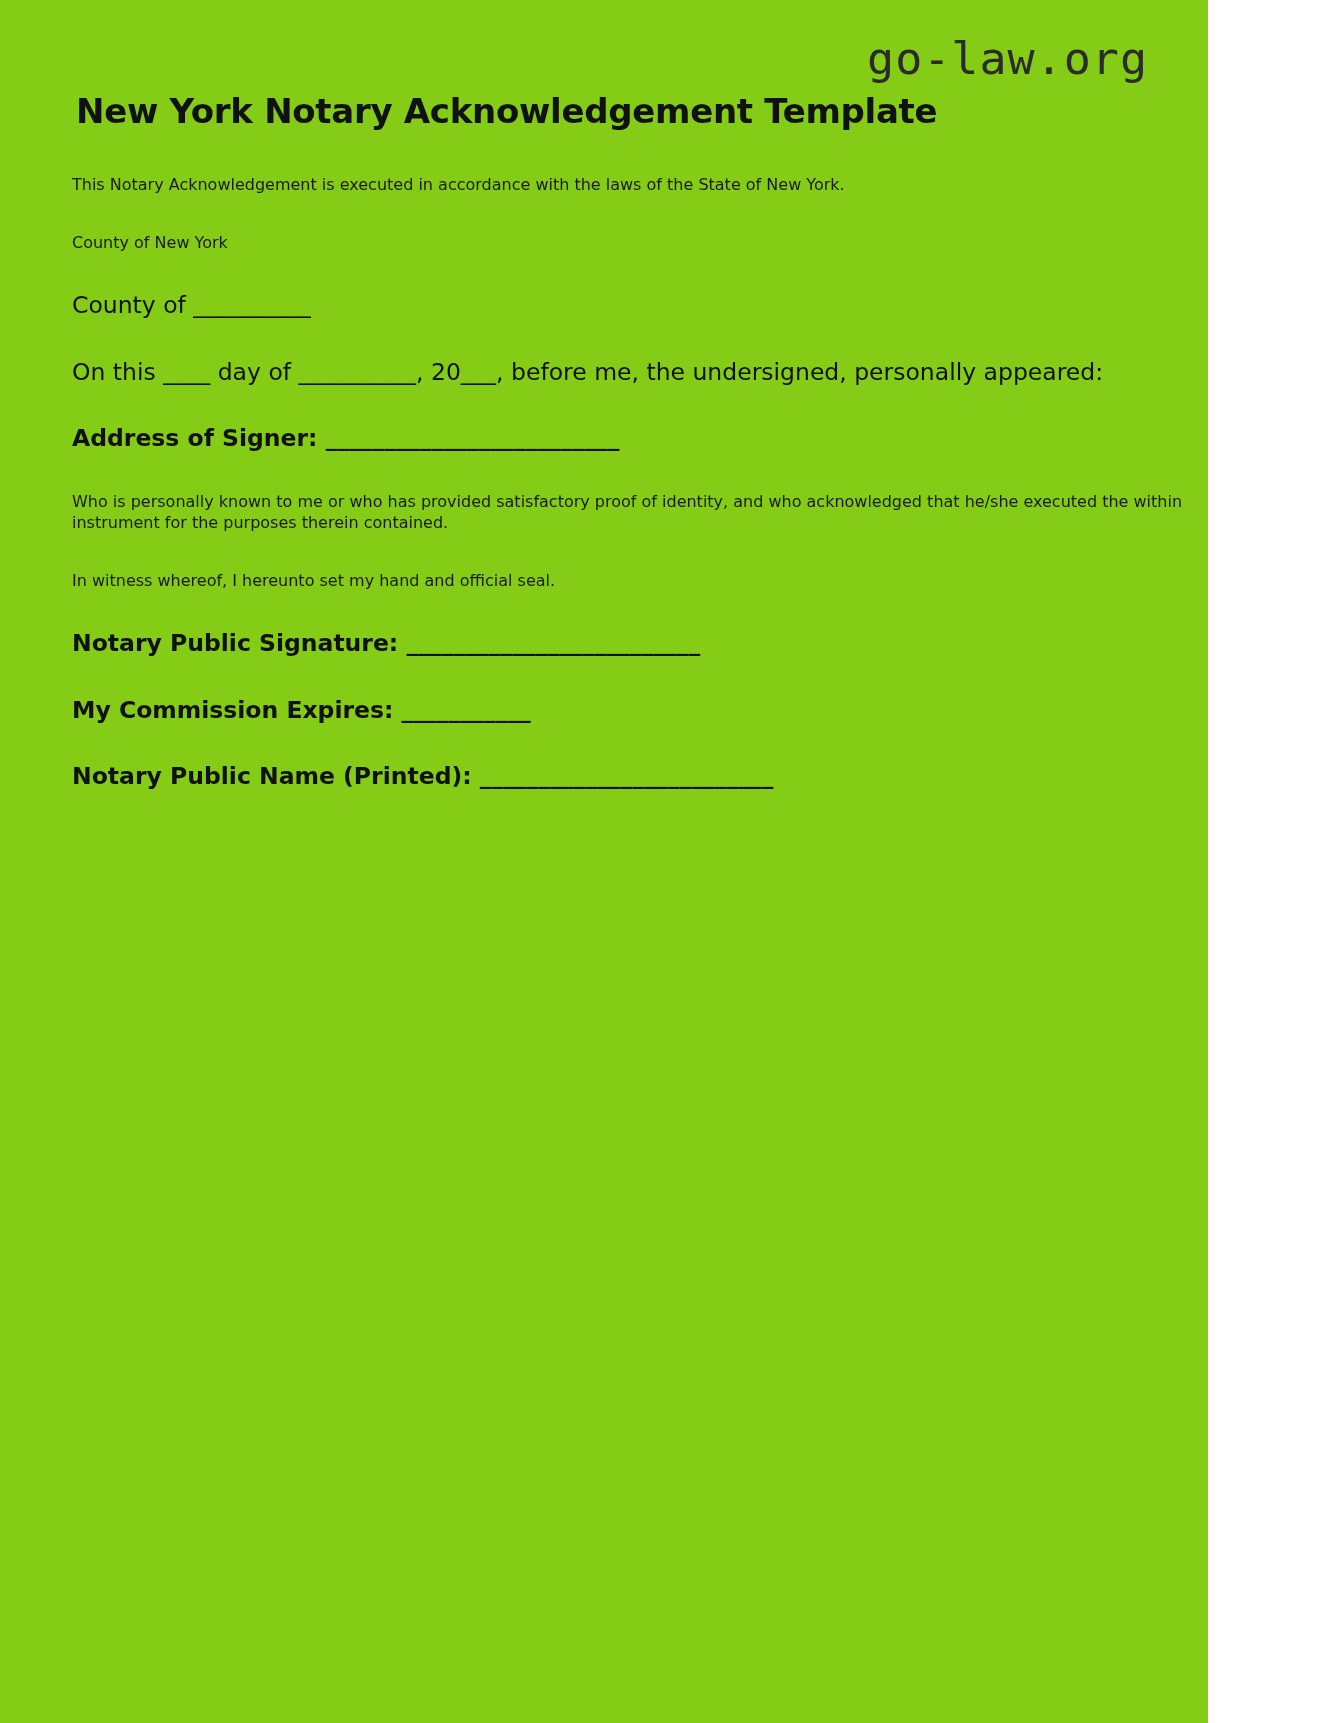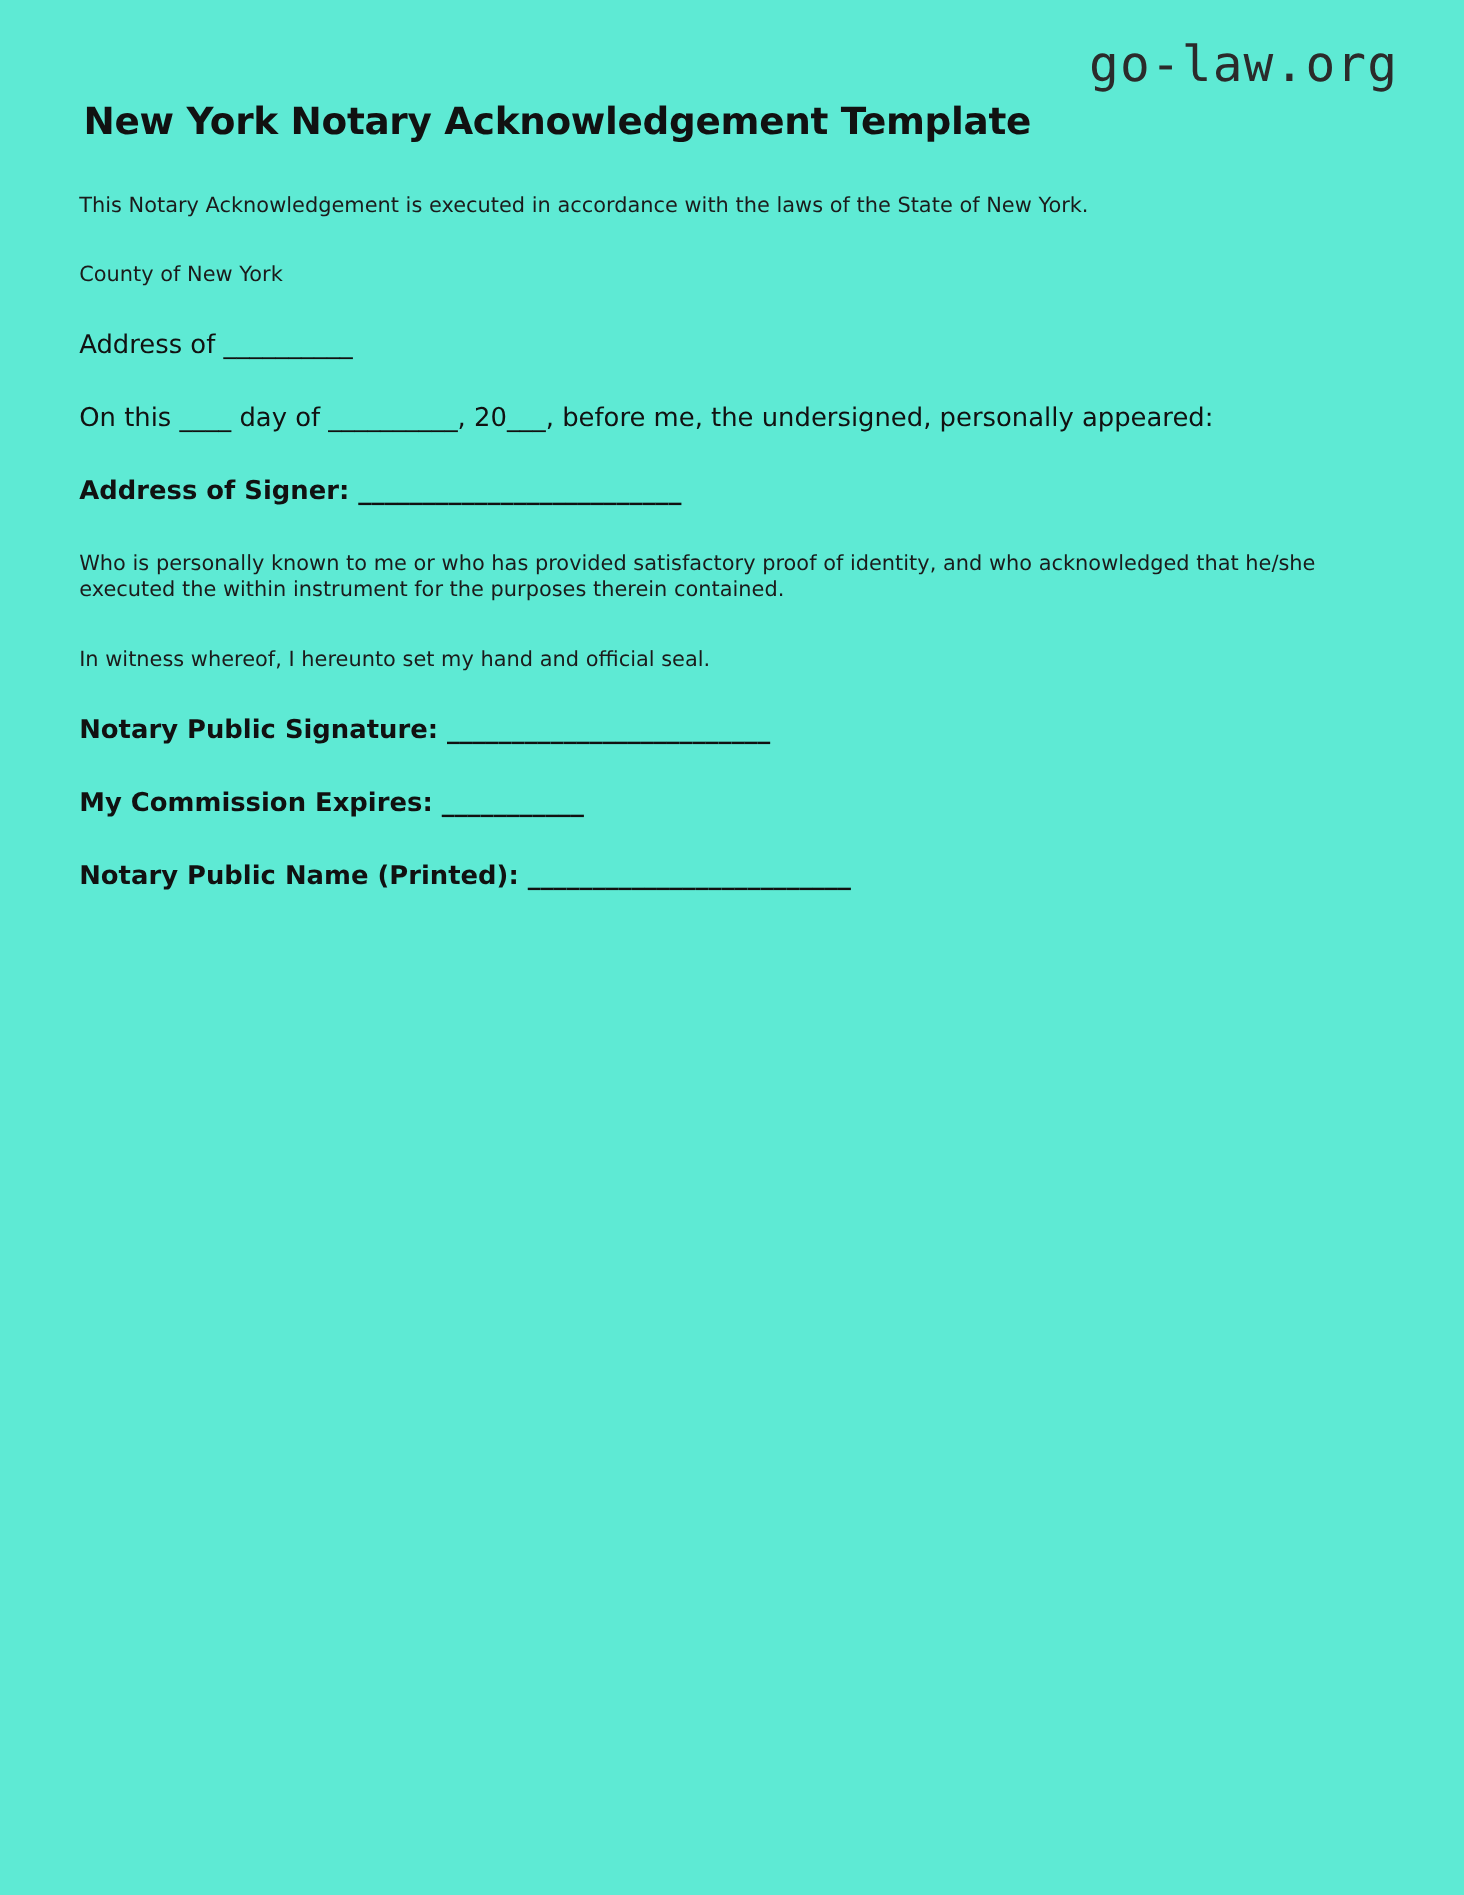--- a/index.html
+++ b/index.html
@@ -11,25 +11,25 @@
     width: 1331px;
     height: 1723px;
     font-family: "DejaVu Sans", sans-serif;
     color: #1a1a1a;
     position: relative;
     overflow: hidden;
   }
 
   .page {
     position: relative;
-    width: 1331px;
+    width: 1208px;
     height: 1723px;
     box-sizing: border-box;
     padding: 0;
-    background: #5eead4;
+    background: #84cc16;
   }
 
   .watermark {
     position: absolute;
     top: 36px;
     right: 60px;
     font-family: "DejaVu Sans Mono", monospace;
     font-size: 45px;
     letter-spacing: 1px;
     color: #2b2b2b;
@@ -49,21 +49,21 @@
     font-size: 34px;
     font-weight: bold;
     letter-spacing: -0.3px;
     margin: 4px;
     padding-top: 86px;
     line-height: 1.25;
     color: #111111;
   }
 
   p.para {
-    font-size: 19px;
+    font-size: 16px;
     line-height: 1.30;
     margin: 0;
     padding-top: 38px;
     color: #1b1b1b;
     max-width: 1125px;
   }
 
   p.field {
     font-size: 23.5px;
     line-height: 1.30;
@@ -94,21 +94,21 @@
 
   <div class="content">
 
     <h1 class="doc-title">New York Notary Acknowledgement Template</h1>
 
     <p class="para">This Notary Acknowledgement is executed in accordance with the laws of the State of New York.</p>
 
     <p class="para">County of New York</p>
 
     <p class="field">
-      <span>Address of </span><span class="blank">__________</span>
+      <span>County of </span><span class="blank">__________</span>
     </p>
 
     <p class="field">
       <span>On this </span><span class="blank">____</span><span> day of </span><span class="blank">__________</span><span>, 20</span><span class="blank">___</span><span>, before me, the undersigned, personally appeared:</span>
     </p>
 
 
     <p class="field">
       <span class="lbl">Address of Signer: </span><span class="blank-bold">_________________________</span>
     </p>

